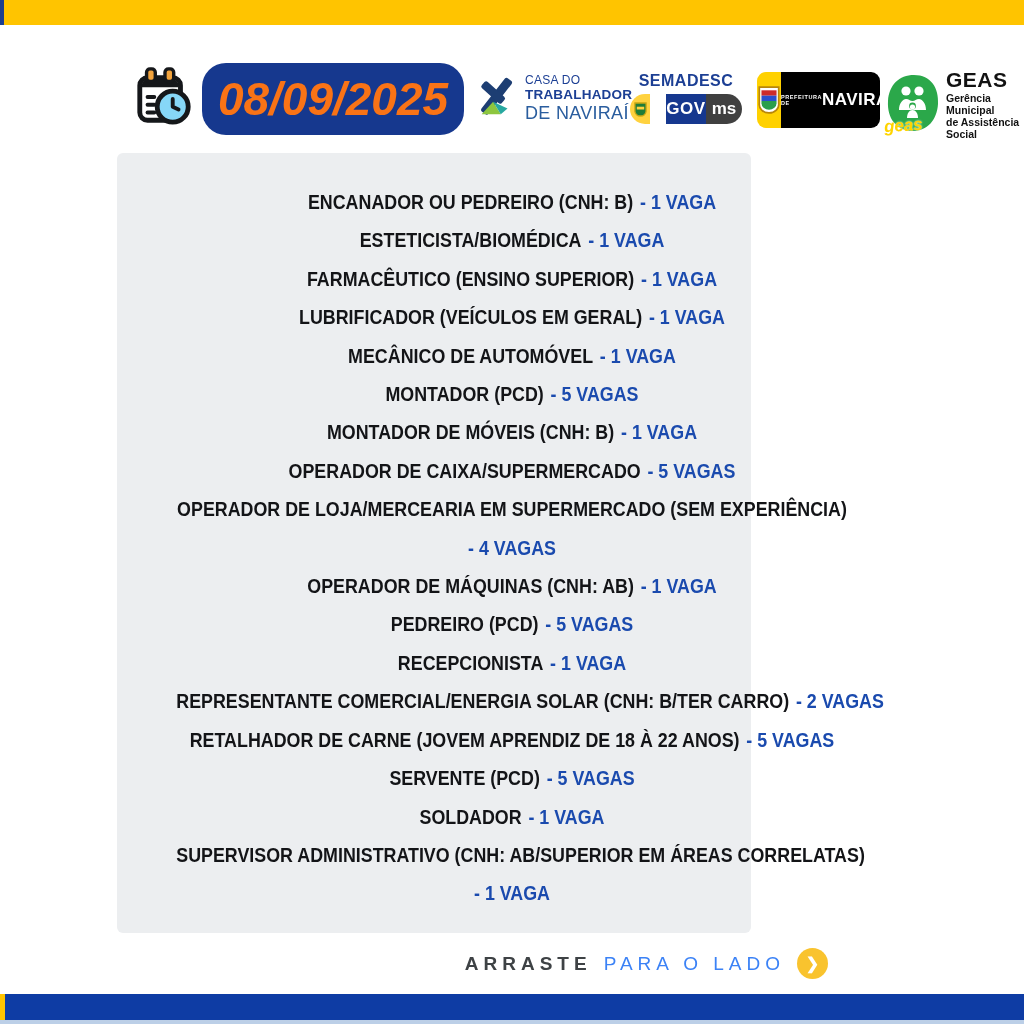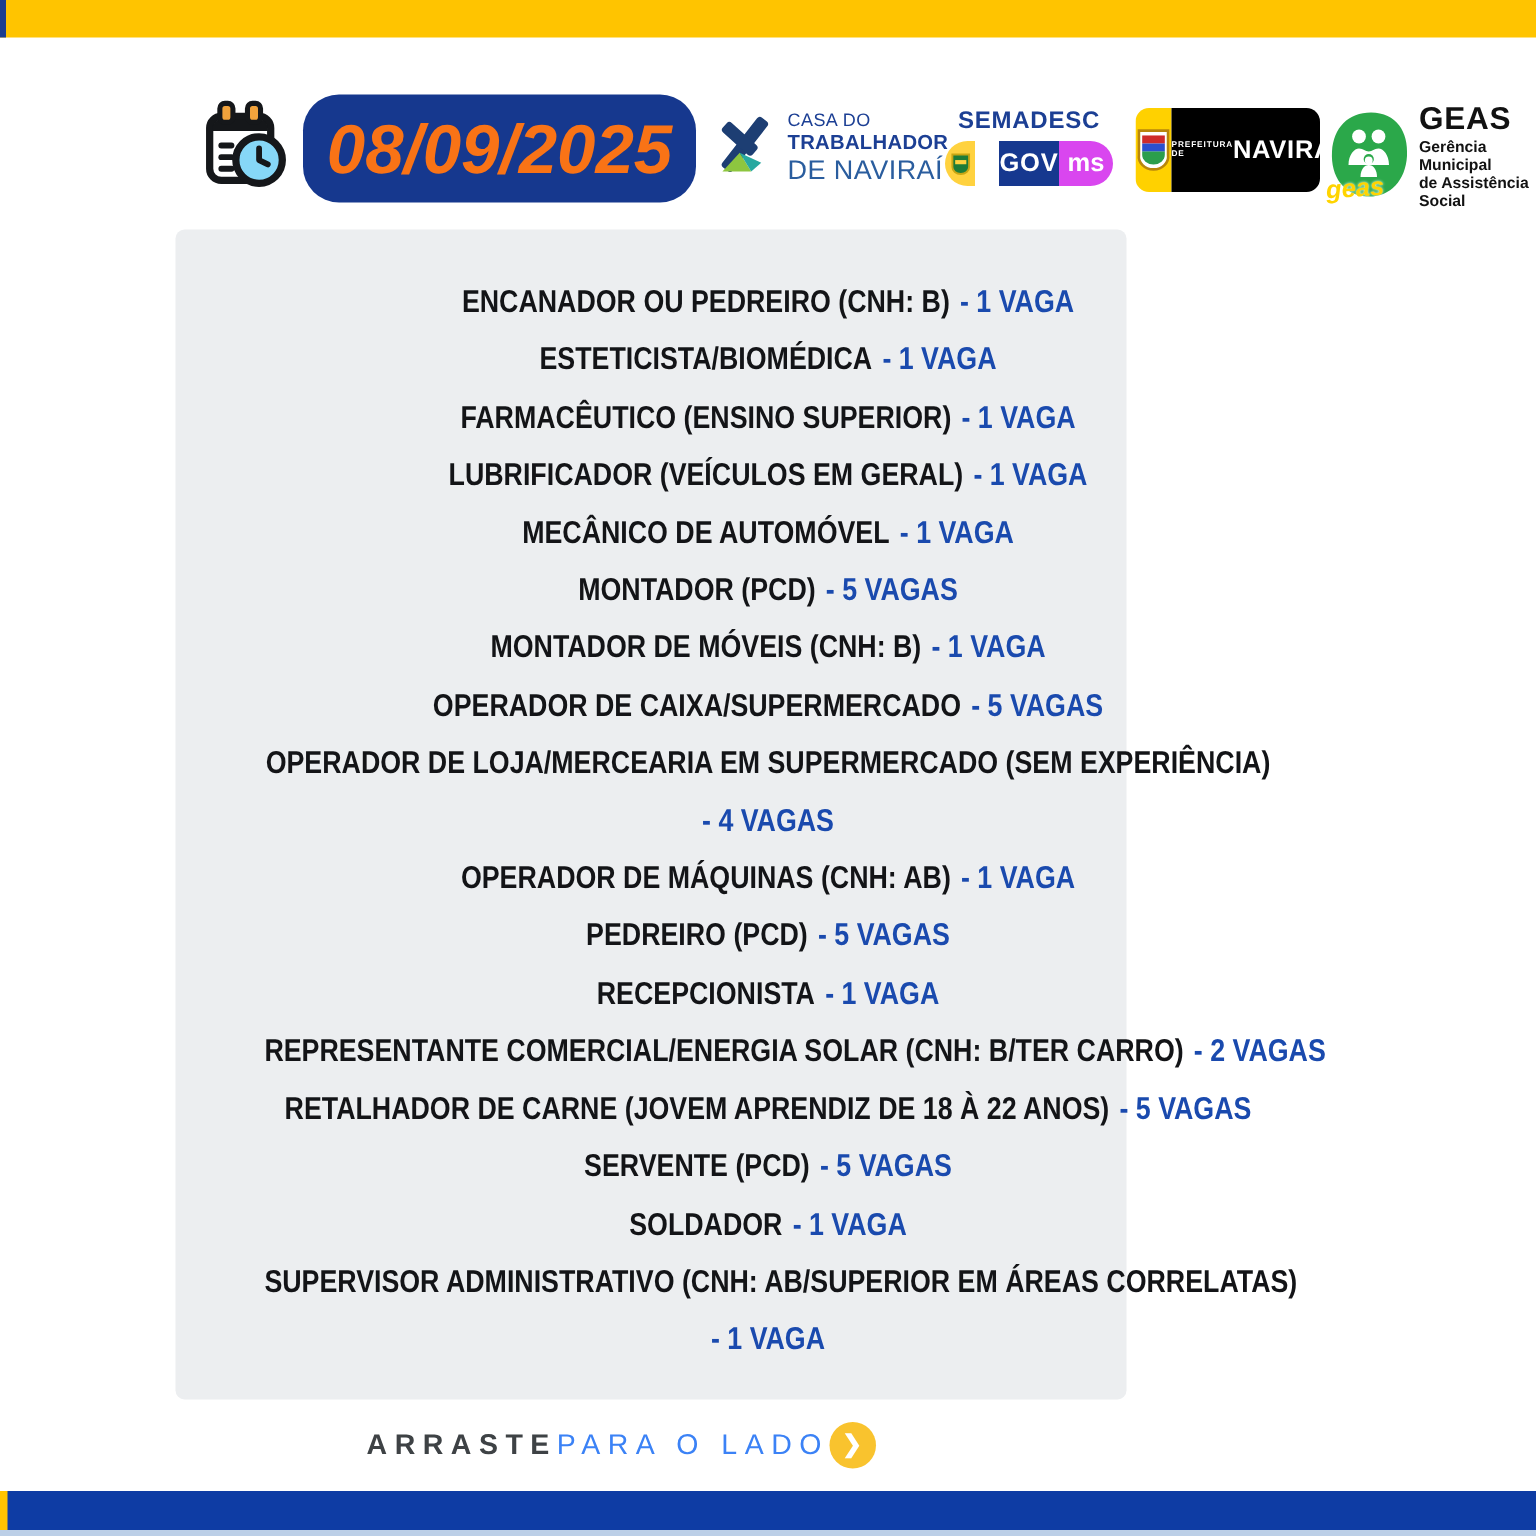--- a/index.html
+++ b/index.html
@@ -24,21 +24,21 @@
   .logo-casa .l1{font-size:12px;font-weight:400;letter-spacing:.3px;}
   .logo-casa .l2{font-size:13.5px;font-weight:800;letter-spacing:.2px;}
   .logo-casa .l3{font-size:18px;font-weight:400;color:#2A5D9E;letter-spacing:.3px;}
 
   .logo-semadesc{position:absolute;left:630px;top:72px;width:112px;text-align:center;}
   .logo-semadesc .t{color:#1C3F94;font-size:16px;font-weight:800;letter-spacing:.5px;}
   .gov-pill{margin-top:4px;height:30px;border-radius:15px;overflow:hidden;display:flex;align-items:stretch;}
   .gov-pill .seg-crest{width:20px;background:#FFD23F;display:flex;align-items:center;justify-content:center;}
   .gov-pill .seg-gov{flex:1;background:#16388F;display:flex;align-items:center;justify-content:center;
                      color:#fff;font-weight:800;font-size:17px;letter-spacing:.5px;margin-left:16px;}
-  .gov-pill .seg-ms{width:36px;background:#d946ef;display:flex;align-items:center;justify-content:center;
+  .gov-pill .seg-ms{width:36px;background:#404040;display:flex;align-items:center;justify-content:center;
                     color:#fff;font-weight:800;font-size:17px;}
 
   .logo-navirai{position:absolute;left:757px;top:72px;width:123px;height:56px;border-radius:9px;
                 overflow:hidden;display:flex;}
   .logo-navirai .crest-side{width:36px;background:#FFD100;display:flex;align-items:center;justify-content:center;}
   .logo-navirai .text-side{flex:1;background:#000000;display:flex;flex-direction:row;
                            align-items:center;justify-content:center;line-height:1.15;}
   .logo-navirai .p1{color:#fff;font-size:5.5px;letter-spacing:.6px;font-weight:700;}
   .logo-navirai .p2{color:#fff;font-size:17px;font-weight:800;letter-spacing:.5px;}
   .logo-navirai .p3{color:#FFD100;font-size:5px;letter-spacing:.3px;font-weight:700;}
@@ -56,21 +56,21 @@
   .panel{position:absolute;left:117px;top:153px;width:634px;height:780px;background:#ECEEF0;
          border-radius:6px;}
   .list{position:absolute;left:0;top:30px;width:790px;}
   .row{text-align:center;font-weight:700;font-size:21px;line-height:38.4px;color:#131417;
        white-space:nowrap;transform:scaleX(.85);transform-origin:50% 50%;letter-spacing:0;}
   .row .c{color:#1A4AAE;margin-left:8px;}
   .row.split .c{display:block;margin-left:0;}
 
   
   .drag-cue{position:absolute;left:0;top:948px;width:828px;display:flex;align-items:center;
-            justify-content:center;}
+            justify-content:flex-end;gap:12px;}
   .drag-bold{font-size:19px;font-weight:800;letter-spacing:5px;color:#3E4245;}
   .drag-rest{font-size:19px;font-weight:400;letter-spacing:5px;color:#3b82f6;}
   .drag-arrow{width:31px;height:31px;border-radius:50%;background:#F9C32E;display:flex;
               align-items:center;justify-content:center;cursor:pointer;}
   .drag-arrow span{color:#fff;font-size:16px;font-weight:800;line-height:1;}
 </style>
 </head>
 <body>
 
 <div class="canvas">

